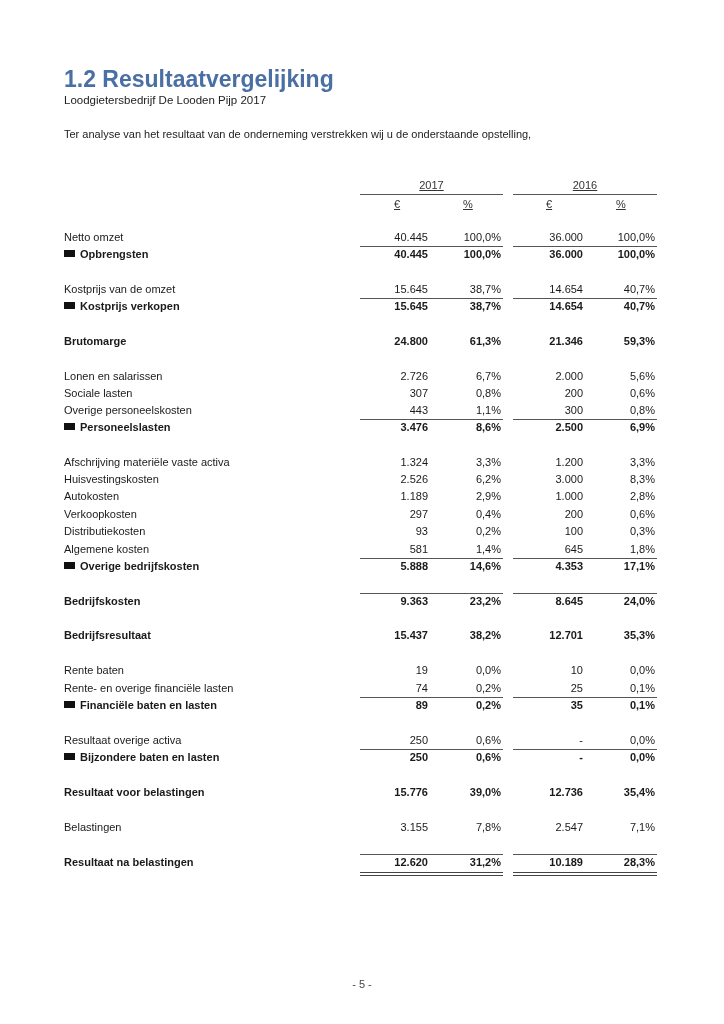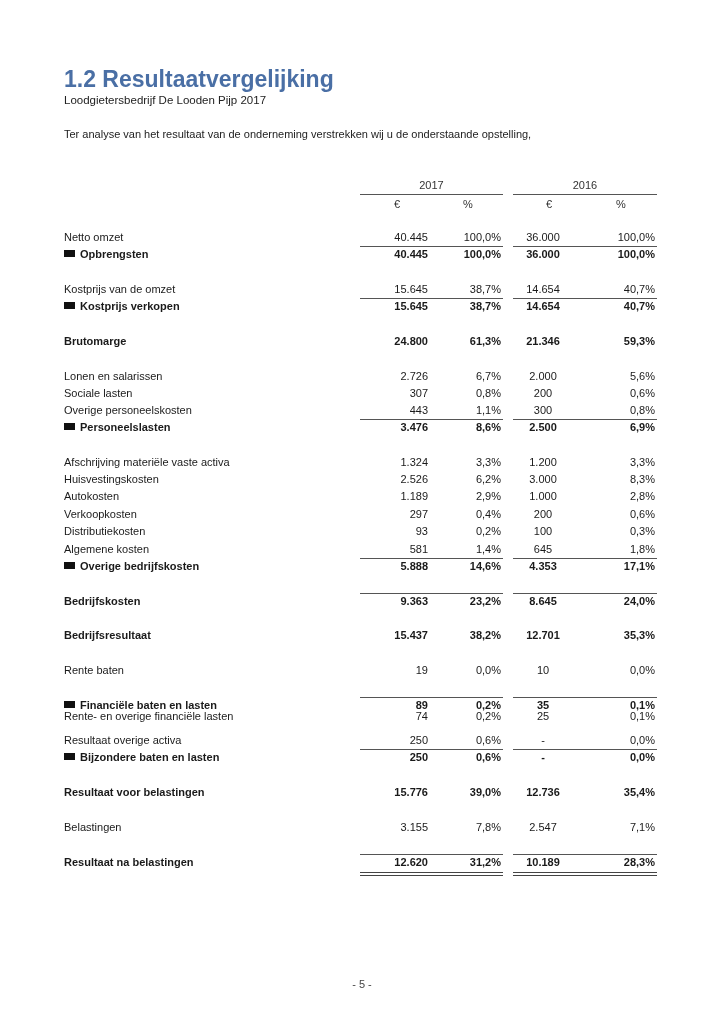--- a/index.html
+++ b/index.html
@@ -2,30 +2,30 @@
 <html><head>
 <meta charset="utf-8">
 <style>
   html, body { margin: 0; padding: 0; background: #ffffff; }
   body { width: 724px; height: 1024px; position: relative; overflow: hidden;
          font-family: "Liberation Sans", "DejaVu Sans", sans-serif; color: #1a1a1a; }
   .title { position: absolute; left: 64px; top: 66px; font-size: 23px; font-weight: bold; color: #4a6fa5; }
   .subtitle { position: absolute; left: 64px; top: 94px; font-size: 11.5px; color: #222; }
   .intro { position: absolute; left: 64px; top: 125px; width: 600px; font-size: 11px; line-height: 18px; color: #222; }
 
-  .col-head { position: absolute; font-size: 11px; color: #333; }
+  .col-head { position: absolute; font-size: 11px; color: #333; text-decoration: underline; }
   .hline { position: absolute; height: 0; border-top: 1px solid #555; }
   .dline { position: absolute; height: 2px; border-top: 1px solid #444; border-bottom: 1px solid #444; }
 
   .row { position: absolute; left: 64px; width: 595px; height: 15px; font-size: 11px; }
   .row .lbl { position: absolute; left: 0; top: 0; white-space: nowrap; }
   .row .v { position: absolute; top: 0; text-align: right; width: 80px; }
   .row .c1 { left: 284px; }   
   .row .c2 { left: 357px; }   
-  .row .c3 { left: 439px; text-align: center; }   
+  .row .c3 { left: 439px; }   
   .row .c4 { left: 511px; }   
   .row.bold { font-weight: bold; }
   .bullet { display: inline-block; width: 11px; height: 7px; background: #111; margin-right: 5px; vertical-align: 1px; }
   .page-num { position: absolute; left: 0; width: 724px; top: 978px; text-align: center; font-size: 11px; color: #444; }
 </style>
 </head>
 <body>
 
 <div class="title">1.2 Resultaatvergelijking</div>
 <div class="subtitle">Loodgietersbedrijf De Looden Pijp 2017</div>
@@ -179,21 +179,21 @@
       <span class="v c3">12.701</span>
       <span class="v c4">35,3%</span>
     </div>
     <div class="row" style="top: 664px;">
       <span class="lbl"><span>Rente baten</span></span>
       <span class="v c1">19</span>
       <span class="v c2">0,0%</span>
       <span class="v c3">10</span>
       <span class="v c4">0,0%</span>
     </div>
-    <div class="row" style="top: 710px;">
+    <div class="row" style="top: 682px;">
       <span class="lbl"><span>Rente- en overige financiële lasten</span></span>
       <span class="v c1">74</span>
       <span class="v c2">0,2%</span>
       <span class="v c3">25</span>
       <span class="v c4">0,1%</span>
     </div>
     <div class="row bold" style="top: 699px;">
       <span class="lbl"><span class="bullet"></span><span>Financiële baten en lasten</span></span>
       <span class="v c1">89</span>
       <span class="v c2">0,2%</span>

